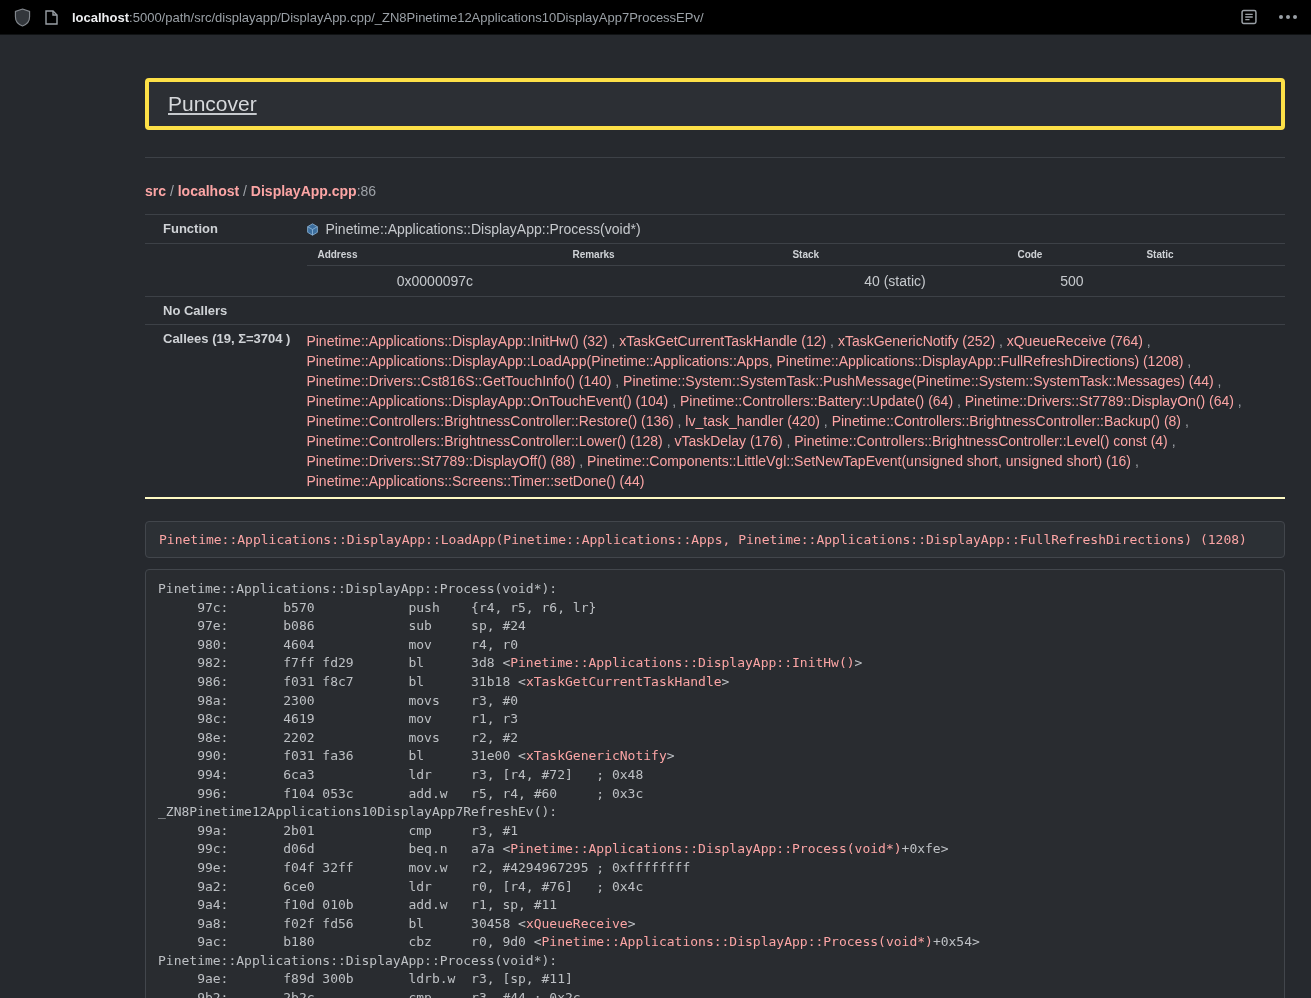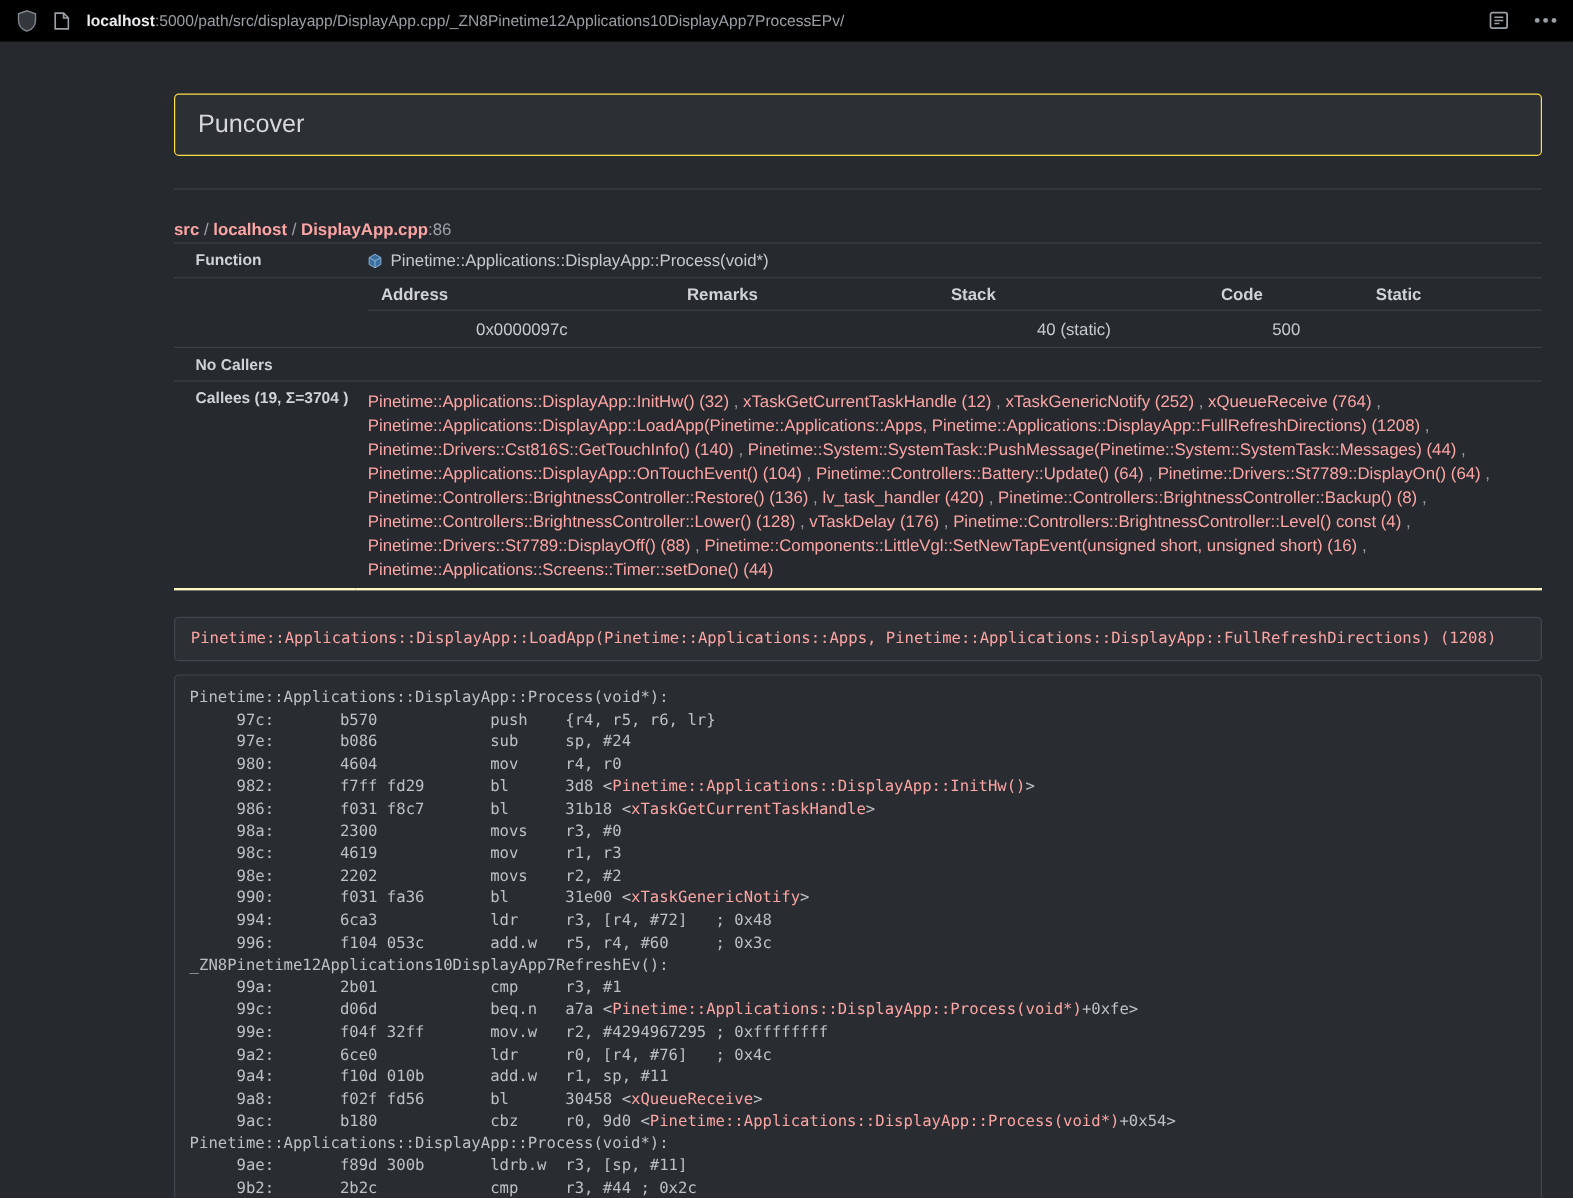--- a/index.html
+++ b/index.html
@@ -34,52 +34,53 @@
   
   .container { width: 1140px; margin-left: 145px; }
 
   .header-box {
     margin-top: 43px;
     height: 52px;
     display: flex;
     align-items: center;
     padding: 0 19px;
     background: #2c2f34;
-    border: 1px solid #fde047;
+    border: 4px solid #fde047;
     border-radius: 4px;
+    text-decoration: underline;
   }
   .header-box h1 { margin: 0; font-size: 21px; font-weight: 400; color: #d6d8db; }
 
   hr.rule { border: none; border-top: 1px solid #3d4147; margin: 27px 0 0 0; }
 
   .breadcrumb { margin-top: 25px; font-size: 14px; }
   .breadcrumb .lnk { font-weight: 700; }
   .bc-sep, .bc-suffix { color: #9ea2a8; }
 
   
-  table.fn { width: 100%; border-collapse: collapse; margin-top: 3px; }
+  table.fn { width: 100%; border-collapse: collapse; margin-top: 15px; }
   table.fn > tbody > tr { border-top: 1px solid #3d4147; }
   table.fn > tbody > tr.last { border-bottom: 2px solid #fef9c3; }
   td.cell-label {
     width: 146px;
     font-weight: 700;
     color: #cfd2d6;
     padding: 6px 6px 6px 18px;
     vertical-align: top;
     font-size: 13px;
     white-space: nowrap;
   }
   td.cell-content { padding: 6px 10px; vertical-align: top; }
   td.cell-stats { padding: 0 0 0 11px; vertical-align: top; }
   .fn-name-wrap { display: flex; align-items: center; gap: 6px; }
 
   table.stats { width: 100%; border-collapse: collapse; }
   table.stats th {
     text-align: left; font-weight: 700; color: #cfd2d6;
-    padding: 5px 10px; border-bottom: 1px solid #3d4147; font-size: 14px;
+    padding: 5px 10px; border-bottom: 1px solid #3d4147; font-size: 10px;
   }
   table.stats td { padding: 7px 10px; text-align: center; }
   table.stats th:nth-child(1), table.stats td:nth-child(1) { width: 255px; }
   table.stats th:nth-child(2), table.stats td:nth-child(2) { width: 220px; }
   table.stats th:nth-child(3), table.stats td:nth-child(3) { width: 225px; }
   table.stats th:nth-child(4), table.stats td:nth-child(4) { width: 129px; }
 
   .callees { line-height: 20px; padding-top: 0; }
   .sep { color: #9ea2a8; }
 

